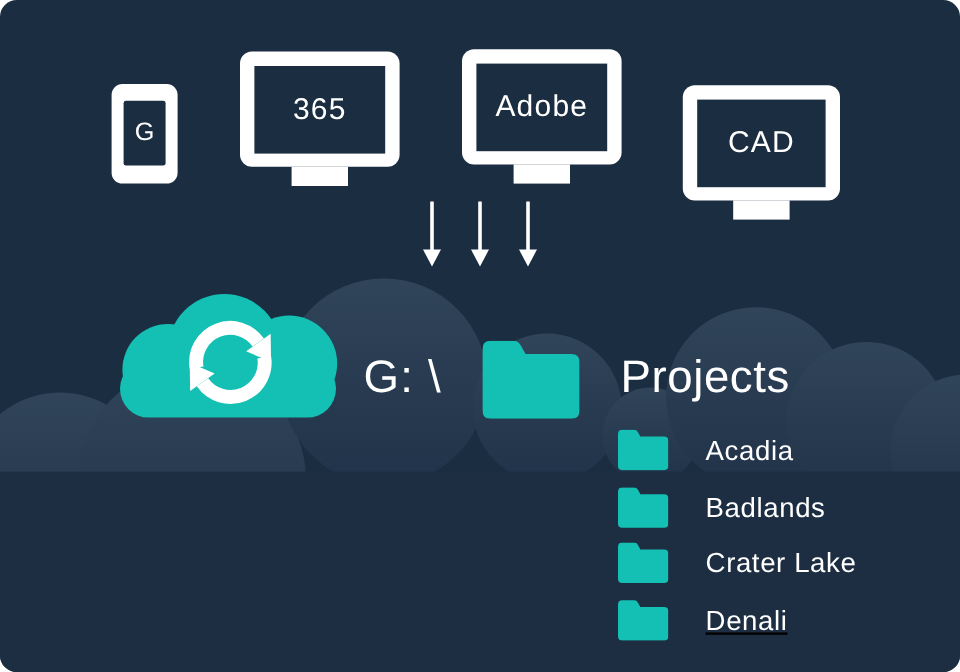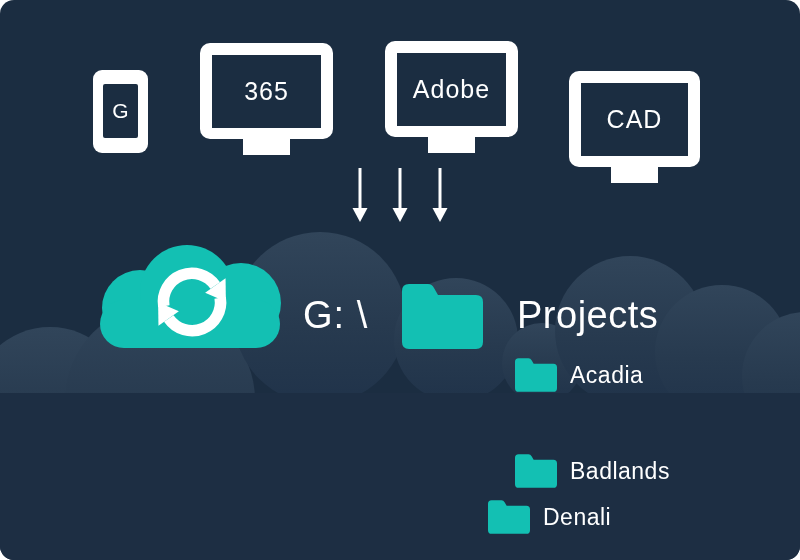--- a/index.html
+++ b/index.html
@@ -25,21 +25,21 @@
   .monitor-screen{position:absolute;left:12px;top:12px;right:12px;bottom:11px;background:var(--bg);
                   display:flex;align-items:center;justify-content:center;color:var(--text);
                   font-size:25px;font-weight:400;letter-spacing:1px;}
   .monitor-stand{width:47px;height:16px;background:var(--white);margin:0 auto;}
   
   .tcloud-part{position:absolute;background:var(--teal);}
   .round{border-radius:50%;}
   
   .path-text{font-size:38px;font-weight:500;color:var(--text);line-height:40px;letter-spacing:1px;}
   .projects-text{font-size:38px;font-weight:500;color:var(--text);line-height:40px;letter-spacing:0.5px;}
-  .folder-row{display:flex;align-items:center;gap:13px;height:34px;}
+  .folder-row{display:flex;align-items:center;gap:31px;height:34px;}
   .folder-label{font-size:23px;font-weight:400;color:var(--text);letter-spacing:0.5px;}
 </style>
 </head>
 <body>
 
 <div class="canvas">
 
   <div>
     <div class="bump" style="left:-28px;top:327px;width:156px;height:156px;"></div>
     <div class="bump" style="left:65px;top:305px;width:190px;height:190px;"></div>
@@ -111,28 +111,34 @@
 
   <div class="abs projects-text" style="left:517px;top:295px;">Projects</div>
 
   <div class="abs folder-row" style="left:515px;top:358px;">
     <svg width="42" height="34" viewBox="0 0 81 65">
       <path fill="#13c0b3" d="M0 7 Q0 0 7 0 L26 0 Q30 0 32 4 L36 11 L74 11 Q81 11 81 18 L81 58 Q81 65 74 65 L7 65 Q0 65 0 58 Z"></path>
     </svg>
     <span class="folder-label">Acadia</span>
   </div>
 
-  <div class="abs folder-row" style="left:515px;top:406px;margin-top:48px;">
+  <div class="abs folder-row" style="left:515px;top:406px;">
     <svg width="42" height="34" viewBox="0 0 81 65">
       <path fill="#13c0b3" d="M0 7 Q0 0 7 0 L26 0 Q30 0 32 4 L36 11 L74 11 Q81 11 81 18 L81 58 Q81 65 74 65 L7 65 Q0 65 0 58 Z"></path>
     </svg>
     <span class="folder-label">Badlands</span>
   </div>
 
+  <div class="abs folder-row" style="left:515px;top:452px;">
+    <svg width="42" height="34" viewBox="0 0 81 65">
+      <path fill="#13c0b3" d="M0 7 Q0 0 7 0 L26 0 Q30 0 32 4 L36 11 L74 11 Q81 11 81 18 L81 58 Q81 65 74 65 L7 65 Q0 65 0 58 Z"></path>
+    </svg>
+    <span class="folder-label">Crater Lake</span>
+  </div>
 
-  <div class="abs folder-row" style="left:488px;top:500px;">
+  <div class="abs folder-row" style="left:515px;top:500px;text-decoration:underline;">
     <svg width="42" height="34" viewBox="0 0 81 65">
       <path fill="#13c0b3" d="M0 7 Q0 0 7 0 L26 0 Q30 0 32 4 L36 11 L74 11 Q81 11 81 18 L81 58 Q81 65 74 65 L7 65 Q0 65 0 58 Z"></path>
     </svg>
     <span class="folder-label">Denali</span>
   </div>
 
 </div>
 
 </body></html>

